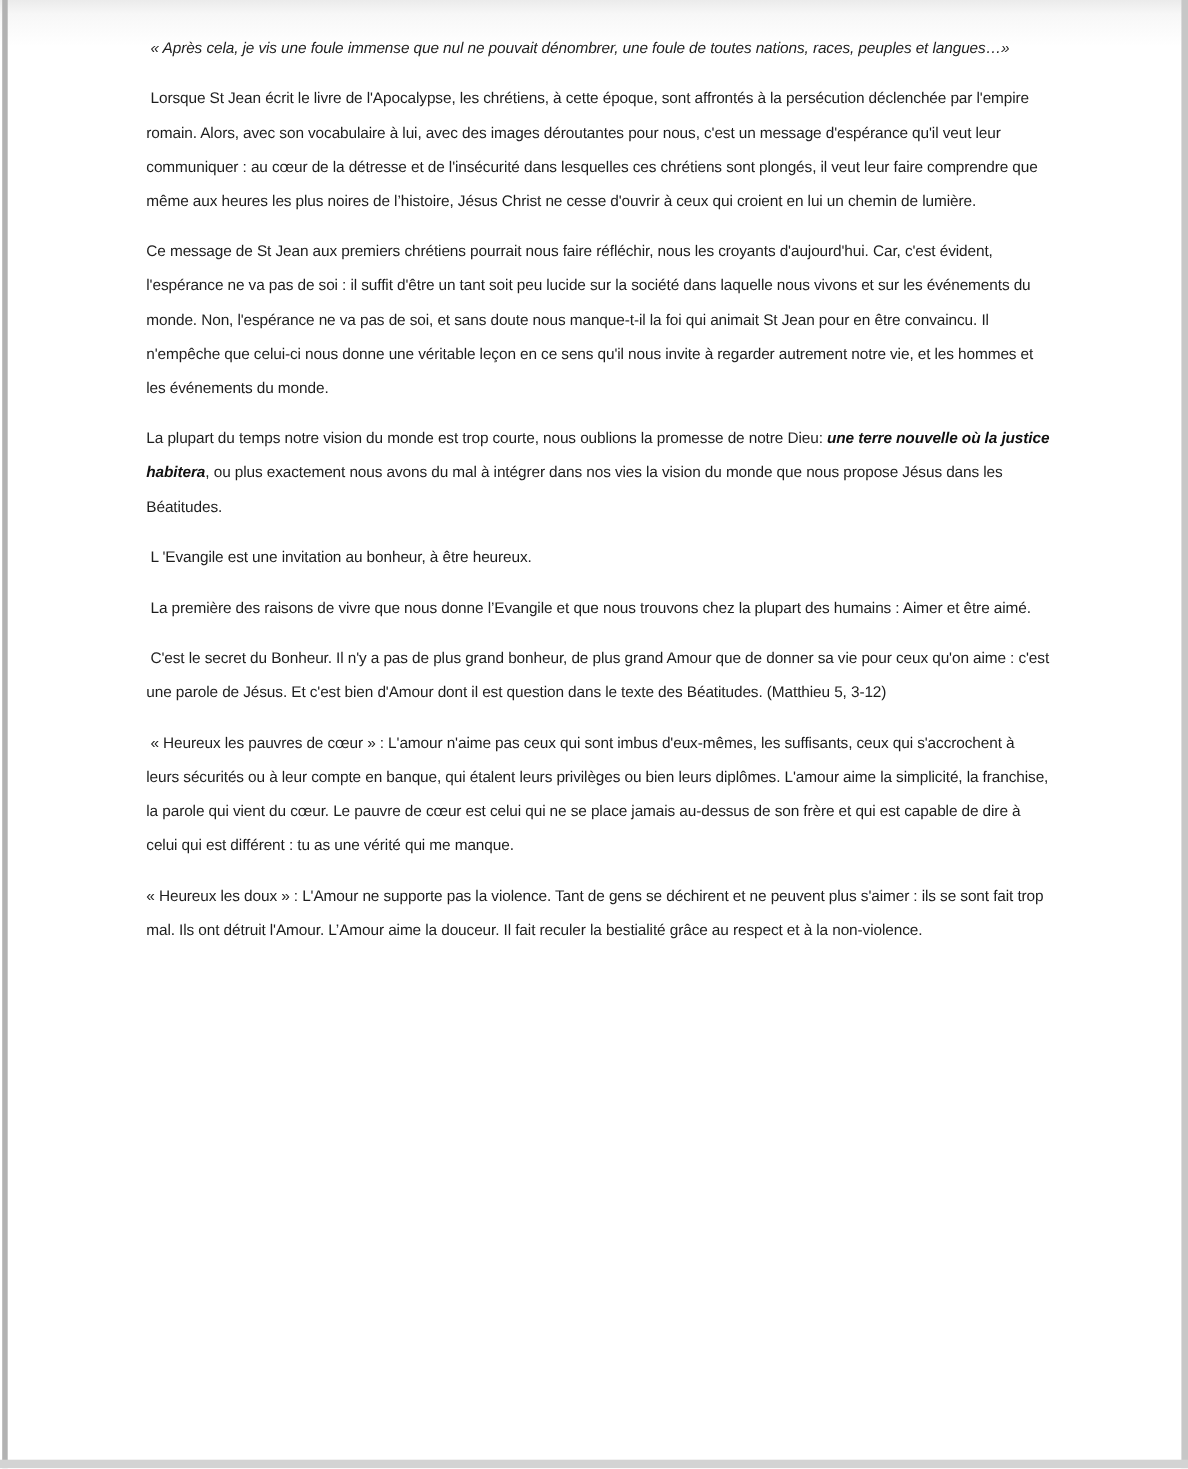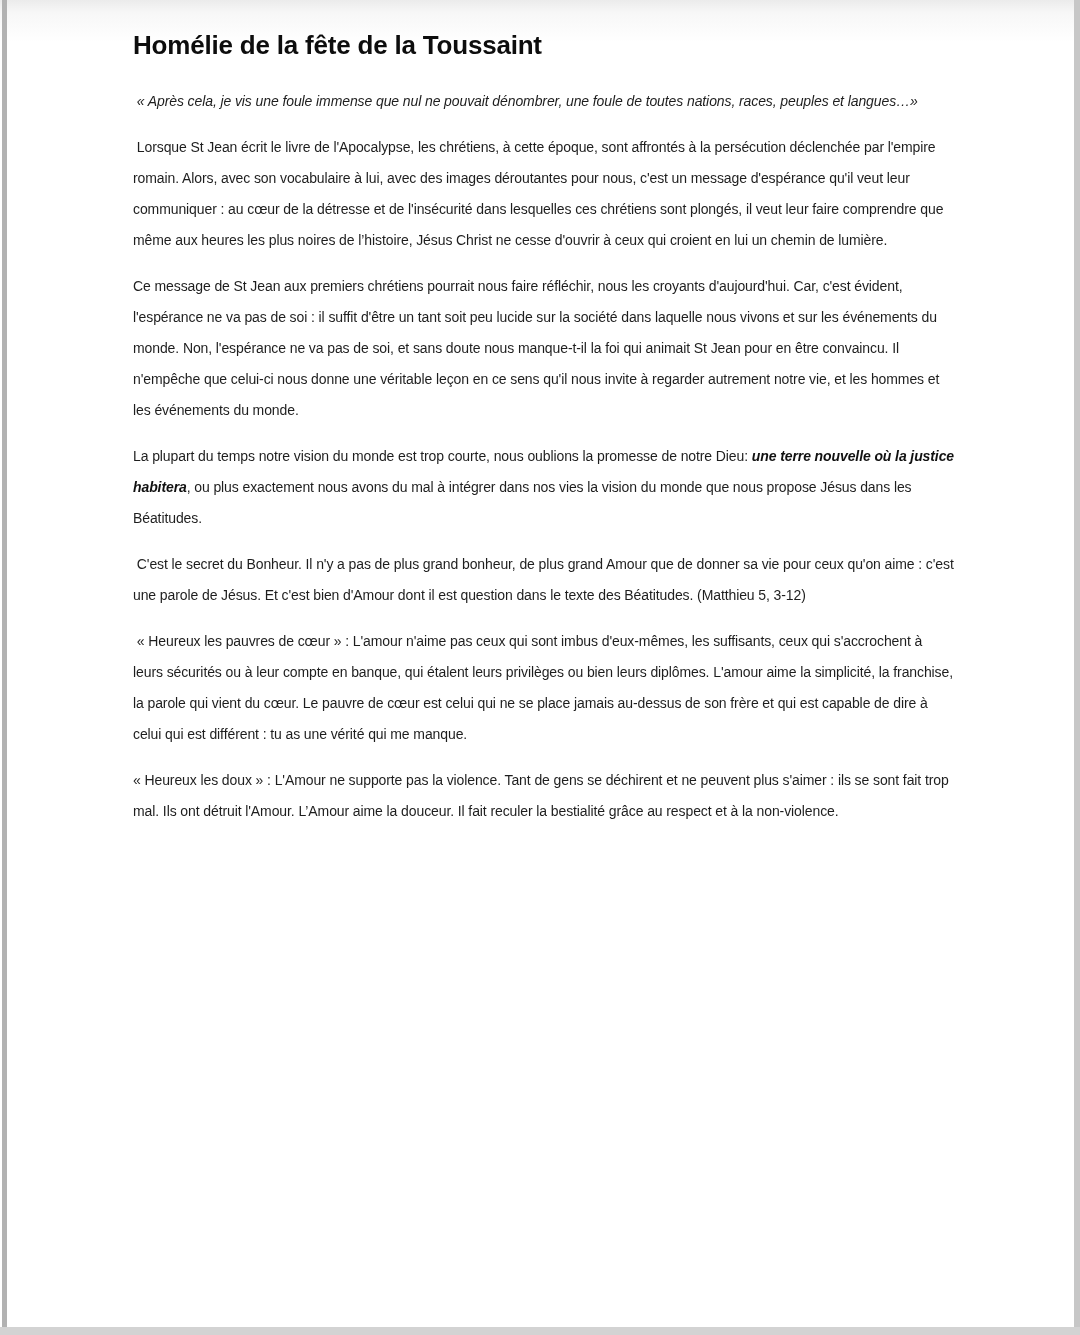--- a/index.html
+++ b/index.html
@@ -71,28 +71,29 @@
     font-style: italic;
   }
 </style>
 </head>
 <body>
 
 <div class="viewport">
   <div class="top-shade"></div>
 
   <div class="sheet">
-    <h1 class="doc-title">Homélie de la fête de la Toussaint</h1>
 
     <div class="doc-body">
 
     <p class="para italic"><span> « Après cela, je vis une foule immense que nul ne pouvait dénombrer, une foule de toutes nations, races, peuples et langues…»</span></p>
         <p class="para"><span> Lorsque St Jean écrit le livre de l'Apocalypse, les chrétiens, à cette époque, sont affrontés à la persécution déclenchée par l'empire romain. Alors, avec son vocabulaire à lui, avec des images déroutantes pour nous, c'est un message d'espérance qu'il veut leur communiquer : au cœur de la détresse et de l'insécurité dans lesquelles ces chrétiens sont plongés, il veut leur faire comprendre que même aux heures les plus noires de l’histoire, Jésus Christ ne cesse d'ouvrir à ceux qui croient en lui un chemin de lumière.</span></p>
         <p class="para"><span>Ce message de St Jean aux premiers chrétiens pourrait nous faire réfléchir, nous les croyants d'aujourd'hui. Car, c'est évident, l'espérance ne va pas de soi : il suffit d'être un tant soit peu lucide sur la société dans laquelle nous vivons et sur les événements du monde. Non, l'espérance ne va pas de soi, et sans doute nous manque-t-il la foi qui animait St Jean pour en être convaincu. Il n'empêche que celui-ci nous donne une véritable leçon en ce sens qu'il nous invite à regarder autrement notre vie, et les hommes et les événements du monde.</span></p>
         <p class="para"><span>La plupart du temps notre vision du monde est trop courte, nous oublions la promesse de notre Dieu: </span><span class="bold">une terre nouvelle où la justice habitera</span><span>, ou plus exactement nous avons du mal à intégrer dans nos vies la vision du monde que nous propose Jésus dans les Béatitudes.</span></p>
+        <p class="para"><span> L 'Evangile est une invitation au bonheur, à être heureux.</span></p>
+        <p class="para"><span> La première des raisons de vivre que nous donne l’Evangile et que nous trouvons chez la plupart des humains : Aimer et être aimé.</span></p>
         <p class="para"><span> C'est le secret du Bonheur. Il n'y a pas de plus grand bonheur, de plus grand Amour que de donner sa vie pour ceux qu'on aime : c'est une parole de Jésus. Et c'est bien d'Amour dont il est question dans le texte des Béatitudes. (Matthieu 5, 3-12)</span></p>
         <p class="para"><span> « Heureux les pauvres de cœur » : L'amour n'aime pas ceux qui sont imbus d'eux-mêmes, les suffisants, ceux qui s'accrochent à leurs sécurités ou à leur compte en banque, qui étalent leurs privilèges ou bien leurs diplômes. L'amour aime la simplicité, la franchise, la parole qui vient du cœur. Le pauvre de cœur est celui qui ne se place jamais au-dessus de son frère et qui est capable de dire à celui qui est différent : tu as une vérité qui me manque.</span></p>
         <p class="para"><span>« Heureux les doux » : L'Amour ne supporte pas la violence. Tant de gens se déchirent et ne peuvent plus s'aimer : ils se sont fait trop mal. Ils ont détruit l'Amour. L’Amour aime la douceur. Il fait reculer la bestialité grâce au respect et à la non-violence.</span></p>
       </div>
   </div>
 
   <div class="edge-left"></div>
   <div class="edge-right"></div>
   <div class="edge-bottom"></div>
 </div>

